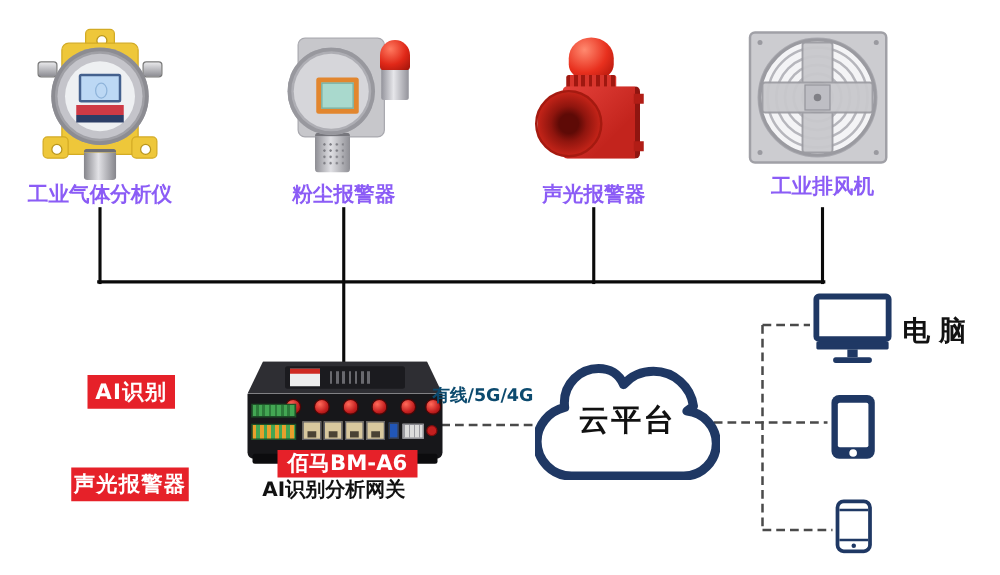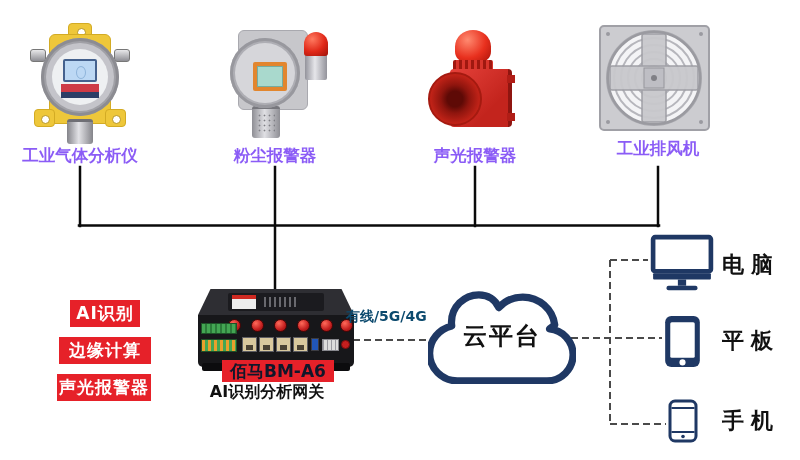--- a/index.html
+++ b/index.html
@@ -63,21 +63,21 @@
   .gw-term{position:absolute;left:3px;border:1px solid #1e5228;}
   .gw-term.t{top:8px;width:36px;height:11px;background:repeating-linear-gradient(90deg,#43a653 0 3px,#2c7a3a 3px 5px);}
   .gw-term.b{top:24px;width:36px;height:13px;background:repeating-linear-gradient(90deg,#e8a02c 0 3px,#43a653 3px 6px);}
   .gw-eth{position:absolute;top:22px;width:15px;height:15px;background:#d8c89e;border:1px solid #5d5d63;}
   .gw-eth::after{content:"";position:absolute;left:3px;bottom:1px;width:7px;height:5px;background:#4a4234;}
   .gw-usb{position:absolute;left:113px;top:23px;width:8px;height:13px;background:#2156b8;border:1px solid #3c3c42;}
   .gw-conn{position:absolute;left:124px;top:24px;width:17px;height:12px;background:#dcdcdc;border:1px solid #88888e;background-image:repeating-linear-gradient(90deg,#9a9aa0 0 1px,transparent 1px 4px);}
   .gw-btn{position:absolute;left:143px;top:25px;width:9px;height:9px;border-radius:50%;background:#c41f1f;border:1px solid #7d0d0d;}
   .gw-bottom{position:absolute;left:4px;top:74px;width:148px;height:8px;background:#0c0c0e;border-radius:2px;}
 
-  .gw-model{position:absolute;left:222px;top:360px;height:22px;line-height:22px;padding:0 8px;background:#e62129;color:#0f172a;font-size:17px;font-weight:bold;z-index:4;white-space:nowrap;}
+  .gw-model{position:absolute;left:222px;top:360px;height:22px;line-height:22px;padding:0 8px;background:#e62129;color:#ffffff;font-size:17px;font-weight:bold;z-index:4;white-space:nowrap;}
   .gw-name{position:absolute;left:178px;top:382px;width:178px;text-align:center;font-size:16px;font-weight:bold;color:#111;z-index:4;}
 
   
   .chip{position:absolute;background:#e62129;color:#fff;font-weight:bold;font-size:17px;text-align:center;z-index:3;display:flex;align-items:center;justify-content:center;letter-spacing:1px;}
   .chip.c1{left:70px;top:300px;width:70px;height:27px;}
   .chip.c2{left:59px;top:337px;width:92px;height:27px;}
   .chip.c3{left:57px;top:374px;width:94px;height:27px;}
 
   
   .link-label{position:absolute;left:346px;top:308px;font-size:14px;font-weight:bold;color:#0c4a6e;z-index:3;white-space:nowrap;}
@@ -178,21 +178,20 @@
         <rect x="44" y="10" width="24" height="88" rx="2"></rect>
         <rect x="12" y="42" width="88" height="24" rx="2"></rect>
       </g>
       <rect x="46" y="44" width="20" height="20" fill="#bebec4" stroke="#96969c"></rect>
       <circle cx="56" cy="54" r="3" fill="#808086"></circle>
     </svg>
   </div>
   <div class="dev-label" style="left:588px;top:138px;">工业排风机</div>
 
   <div class="chip c1">AI识别</div>
-  <div class="chip c2">边缘计算</div>
   <div class="chip c3">声光报警器</div>
 
   <div class="gateway">
     <div class="gw-top">
       <div class="gw-top-panel"></div>
       <div class="gw-sticker"></div>
       <div class="gw-marks"></div>
     </div>
     <div class="gw-body">
       <div class="gw-ant" style="left:30px;"></div>
@@ -235,25 +234,23 @@
   </div>
   <div class="client-label" style="top:250px;">电脑</div>
 
   <div class="client-icon" style="left:664px;top:315px;">
     <svg width="37" height="53" viewBox="0 0 36 52">
       <rect x="1" y="1" width="34" height="50" rx="6" fill="#1f3864"></rect>
       <rect x="6" y="7" width="24" height="35" rx="1.5" fill="#fff"></rect>
       <circle cx="18" cy="46.5" r="3" fill="#fff"></circle>
     </svg>
   </div>
-  <div class="client-label" style="top:326px;">平板</div>
 
   <div class="client-icon" style="left:668px;top:399px;">
     <svg width="30" height="44" viewBox="0 0 30 44">
       <rect x="2" y="2" width="26" height="40" rx="5" fill="#fff" stroke="#1f3864" stroke-width="3"></rect>
       <line x1="3.5" y1="9" x2="26.5" y2="9" stroke="#1f3864" stroke-width="2"></line>
       <line x1="3.5" y1="33" x2="26.5" y2="33" stroke="#1f3864" stroke-width="2"></line>
       <circle cx="15" cy="37.5" r="1.8" fill="#1f3864"></circle>
     </svg>
   </div>
-  <div class="client-label" style="top:406px;">手机</div>
 
 </div>
 
 </body></html>

